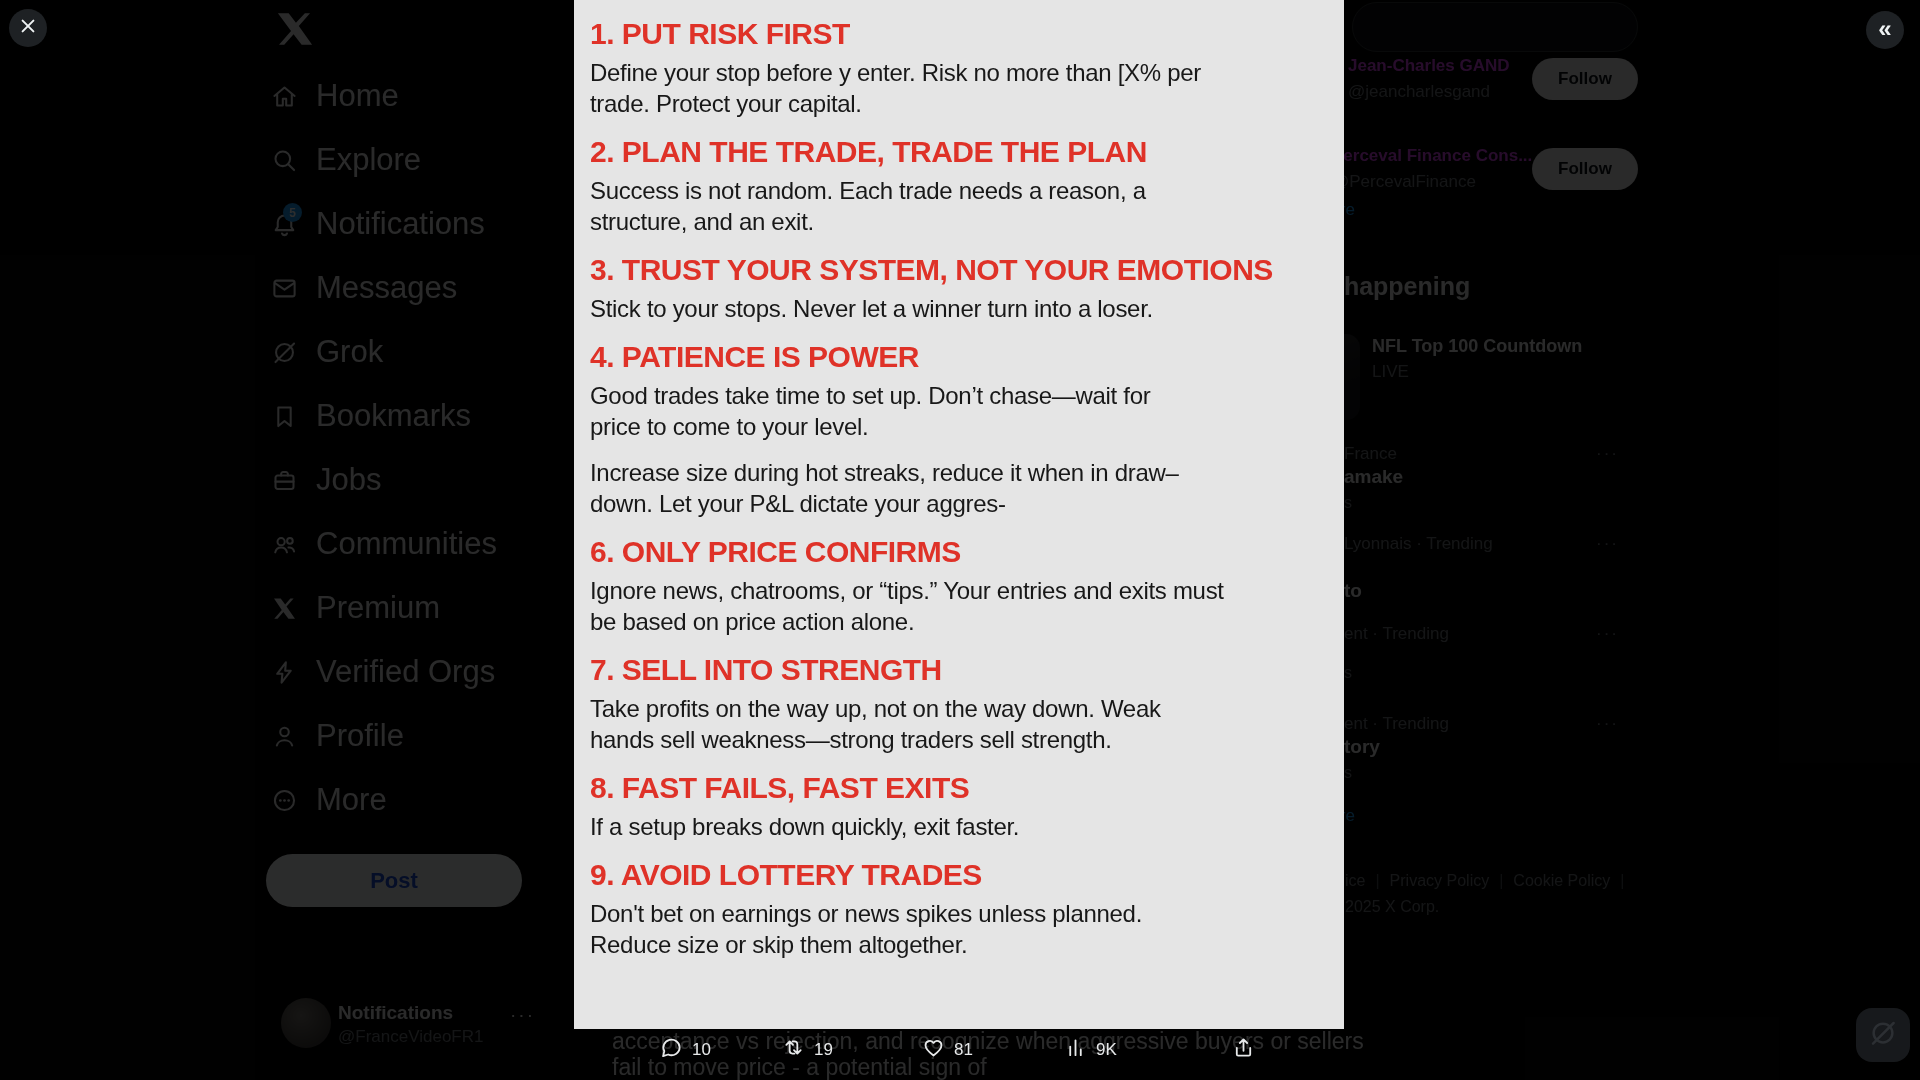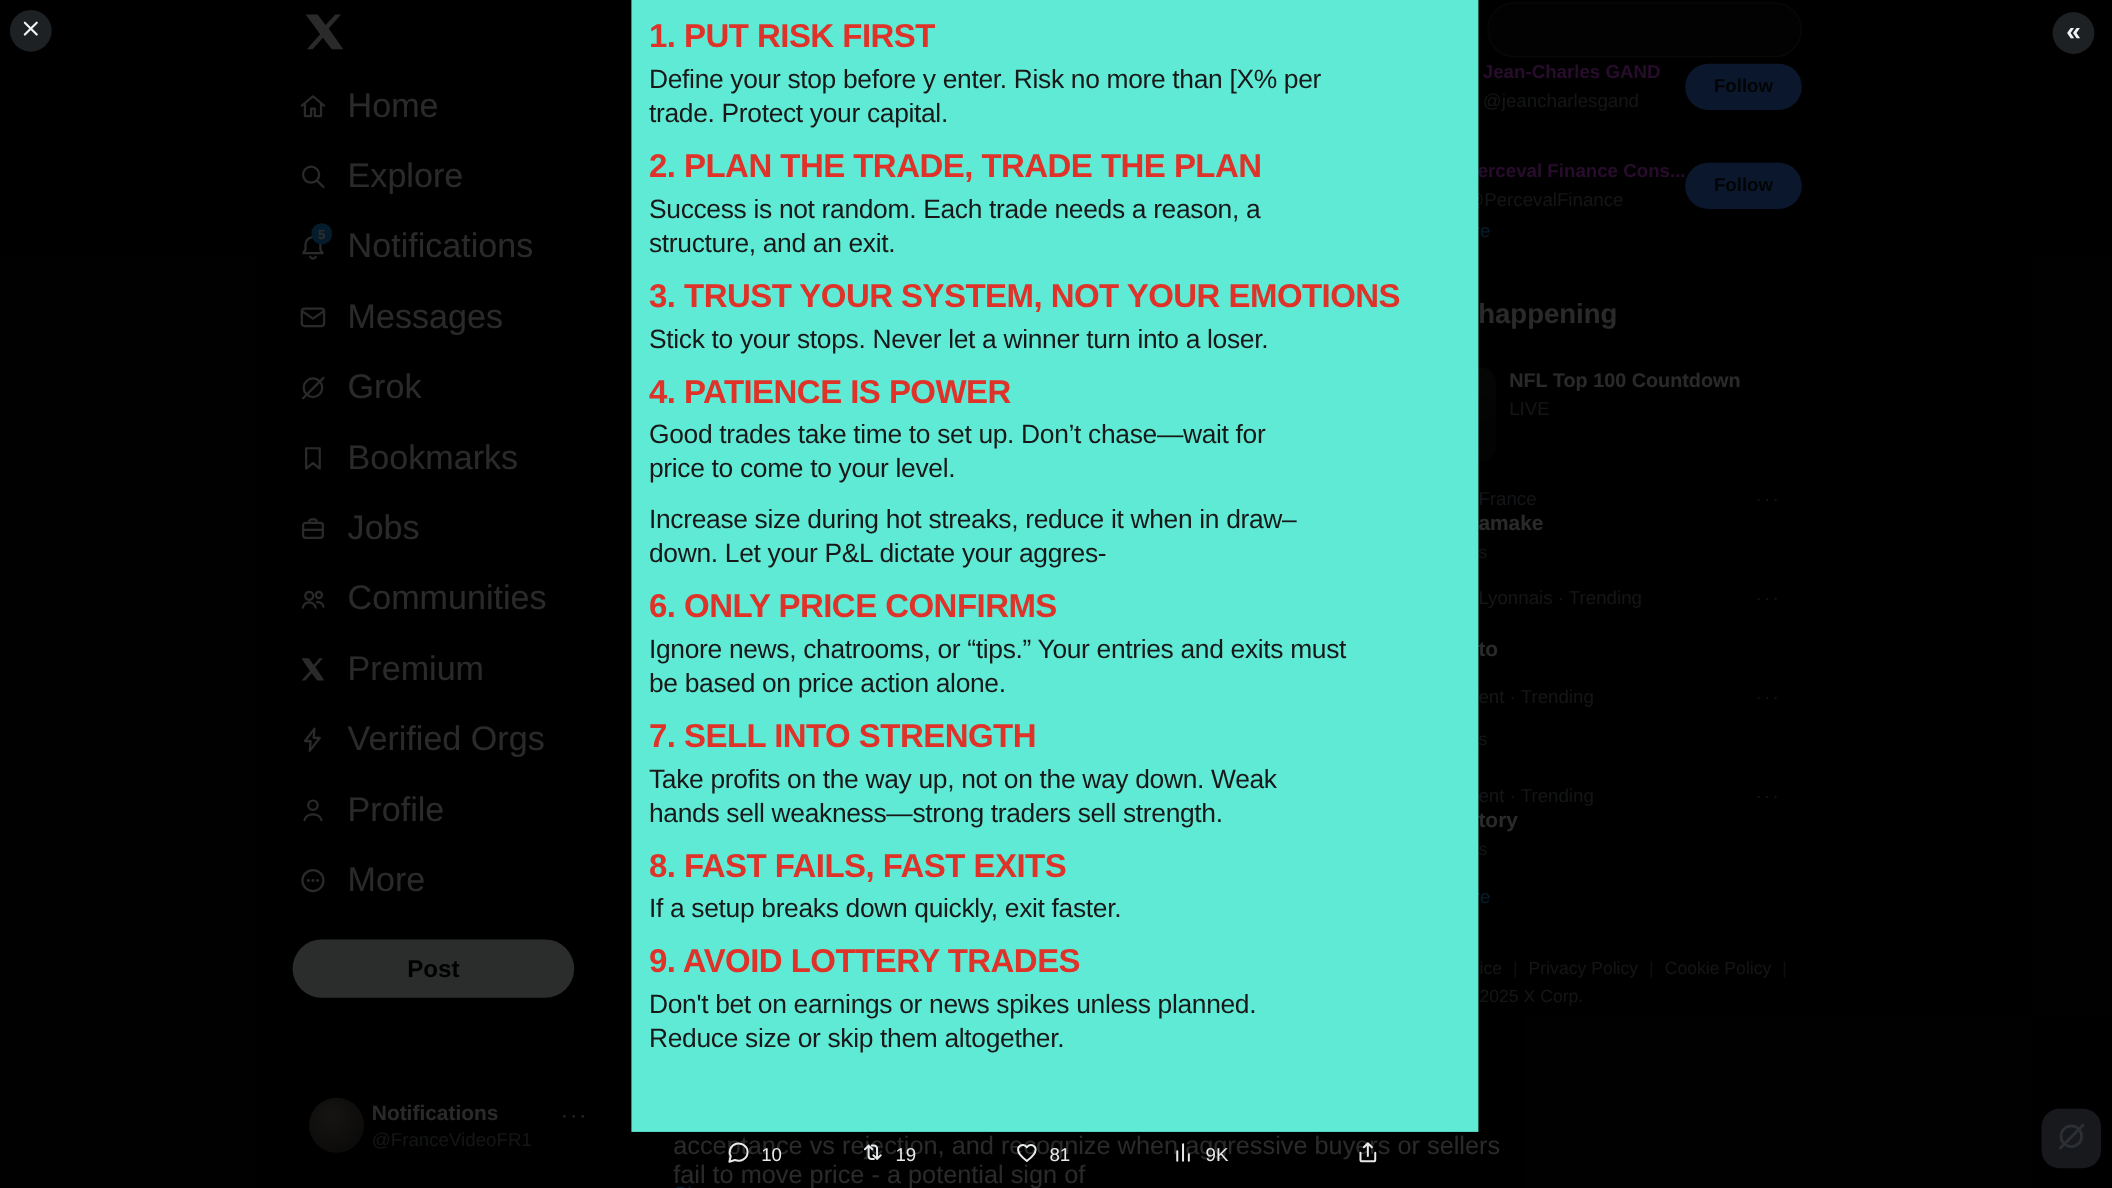--- a/index.html
+++ b/index.html
@@ -14,56 +14,56 @@
   .nav-row { position:absolute; left:270px; height:44px; display:flex; align-items:center; gap:18px; color:#e7e9ea; }
   .nav-row .nicon { position:relative; width:28px; height:28px; display:flex; align-items:center; justify-content:center; }
   .nav-row svg { width:27px; height:27px; stroke:#e7e9ea; stroke-width:1.8; fill:none; stroke-linecap:round; stroke-linejoin:round; }
   .nav-row svg .fill { fill:#e7e9ea; stroke:none; }
   .nav-label { font-size:31px; }
   .badge { position:absolute; top:-7px; left:13px; min-width:19px; height:19px; border-radius:10px; background:#1d9bf0; color:#fff;
            font-size:12px; font-weight:bold; display:flex; align-items:center; justify-content:center; padding:0 4px; }
   .xlogo { position:absolute; left:276px; top:10px; width:38px; height:38px; }
   .xlogo svg { width:38px; height:38px; }
   .post-btn { position:absolute; left:266px; top:854px; width:256px; height:53px; border-radius:27px; background:#eff3f4;
-              color:#000000; font-weight:bold; font-size:22px; display:flex; align-items:center; justify-content:center; }
+              color:#1d4ed8; font-weight:bold; font-size:22px; display:flex; align-items:center; justify-content:center; }
   .acct { position:absolute; left:281px; top:996px; width:260px; height:56px; }
   .avatar { position:absolute; left:0; top:2px; width:50px; height:50px; border-radius:50%;
             background:radial-gradient(circle at 40% 35%, #7a756f, #45413d 70%); }
   .acct-name { position:absolute; left:57px; top:6px; font-size:19px; font-weight:bold; color:#e7e9ea; }
   .acct-handle { position:absolute; left:57px; top:31px; font-size:17px; color:#71767b; }
   .acct-dots { position:absolute; left:229px; top:8px; font-size:19px; color:#e7e9ea; letter-spacing:2px; }
 
   .tweet-line { position:absolute; left:612px; color:#e7e9ea; font-size:23px; }
   .tweet-more { position:absolute; left:612px; color:#1d9bf0; font-size:19px; }
 
   .search-pill { position:absolute; left:1352px; top:2px; width:286px; height:50px; border:1px solid #2f3336; border-radius:25px; background:#0d1014; }
   .wtf-name { position:absolute; font-size:17px; font-weight:bold; color:#d946ef; white-space:nowrap; }
   .wtf-handle { position:absolute; font-size:17px; color:#71767b; white-space:nowrap; }
-  .follow-btn { position:absolute; left:1532px; width:106px; height:42px; border-radius:21px; background:#3b82f6; color:#0f1419;
+  .follow-btn { position:absolute; left:1532px; width:106px; height:42px; border-radius:21px; background:#e5e5e5; color:#0f1419;
                 font-size:17px; font-weight:bold; display:flex; align-items:center; justify-content:center; }
   .show-more { position:absolute; font-size:17px; color:#1d9bf0; white-space:nowrap; }
   .wh-title { position:absolute; left:1256px; top:272px; font-size:25px; font-weight:bold; color:#e7e9ea; white-space:nowrap; }
   .ev-thumb { position:absolute; left:1292px; top:334px; width:68px; height:86px; border-radius:14px;
               background:radial-gradient(circle at 25% 75%, rgba(190,40,35,.55), transparent 45%), linear-gradient(160deg,#2a2a2e,#141416 65%); }
   .ev-title { position:absolute; left:1372px; top:336px; font-size:18px; font-weight:bold; color:#e7e9ea; white-space:nowrap; }
   .ev-live { position:absolute; left:1372px; top:362px; font-size:17px; color:#71767b; }
   .tr-meta { position:absolute; left:1344px; font-size:17px; color:#71767b; white-space:nowrap; }
   .tr-title { position:absolute; left:1344px; font-size:19px; font-weight:bold; color:#e7e9ea; white-space:nowrap; }
   .tr-count { position:absolute; left:1344px; font-size:16px; color:#6a6f74; white-space:nowrap; }
   .tr-dots { position:absolute; left:1596px; font-size:17px; color:#71767b; letter-spacing:2px; }
   .footer-links { position:absolute; left:1345px; top:872px; font-size:16px; color:#71767b; display:flex; gap:10px; white-space:nowrap; }
   .footer-links .sep { color:#4a4f54; }
   .footer-copy { position:absolute; left:1345px; top:898px; font-size:16px; color:#71767b; }
 
   .grok-fab { position:absolute; left:1856px; top:1008px; width:54px; height:54px; border-radius:16px; background:#17191c;
               display:flex; align-items:center; justify-content:center; z-index:22; }
   .grok-fab svg { width:30px; height:30px; stroke:#2c2f33; stroke-width:2; fill:none; stroke-linecap:round; }
 
   
-  .poster { position:absolute; left:574px; top:0; width:770px; height:1029px; background:#5eead4; z-index:10;
+  .poster { position:absolute; left:574px; top:0; width:770px; height:1029px; background:#e5e5e5; z-index:10;
             padding:16px 28px 0 16px; overflow:hidden; }
   .sec { margin-bottom:15px; }
   .sec h2 { color:#df3228; font-size:30px; line-height:36px; font-weight:bold; letter-spacing:-0.5px; margin-bottom:5px; white-space:nowrap; }
   .sec p { color:#181818; font-size:24px; line-height:31px; letter-spacing:-0.3px; white-space:pre-line; }
 
   .ctl-btn { position:absolute; width:38px; height:38px; border-radius:50%; background:#1e2124; z-index:30;
              display:flex; align-items:center; justify-content:center; color:#eff3f4; }
   .close-btn { left:9px; top:9px; }
   .collapse-btn { left:1866px; top:11px; font-size:24px; font-weight:bold; padding-bottom:3px; }
   .close-btn svg { width:18px; height:18px; stroke:#eff3f4; stroke-width:2.2; stroke-linecap:round; }

